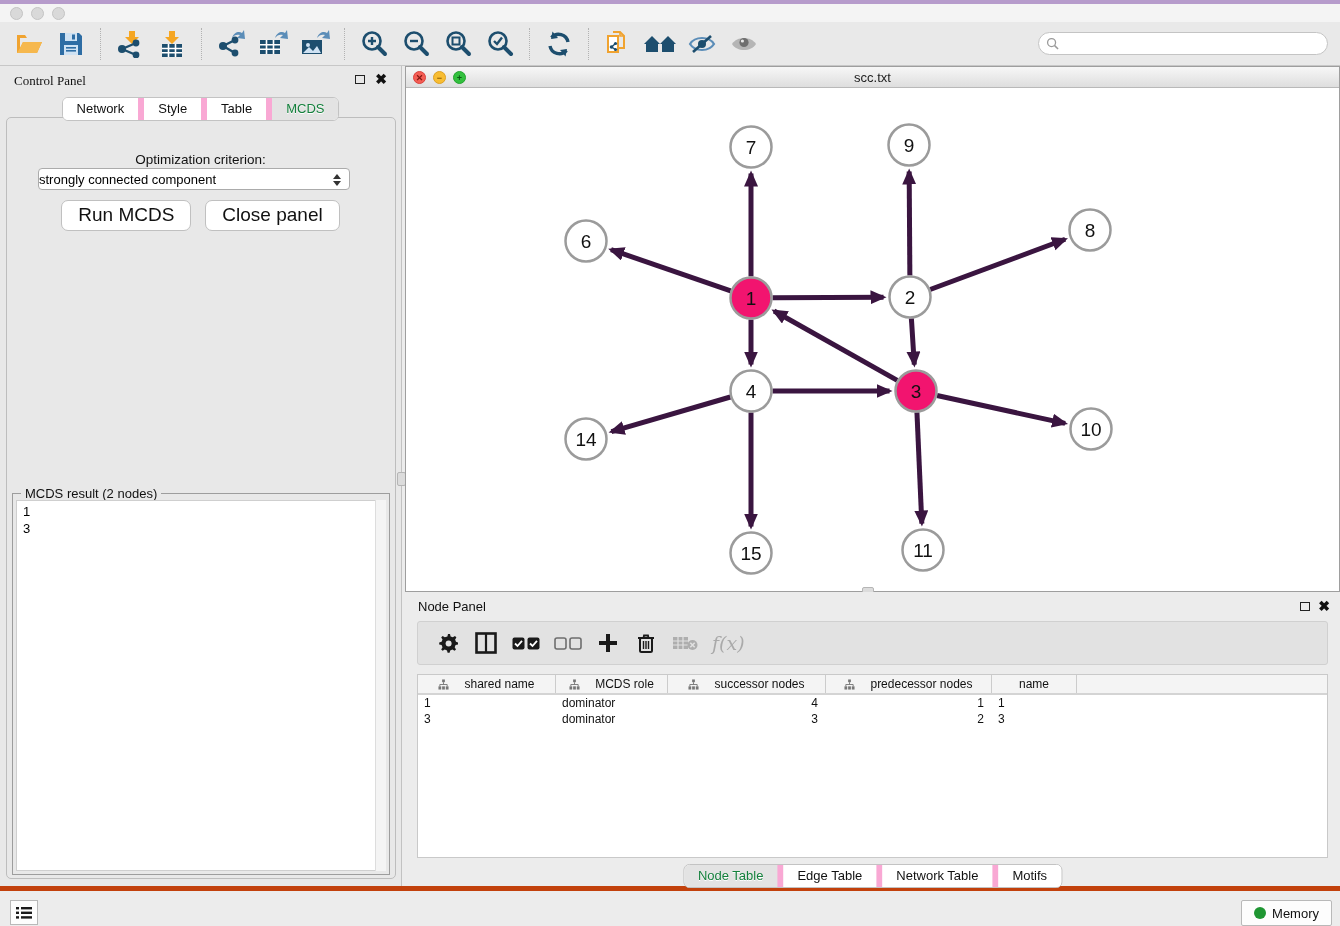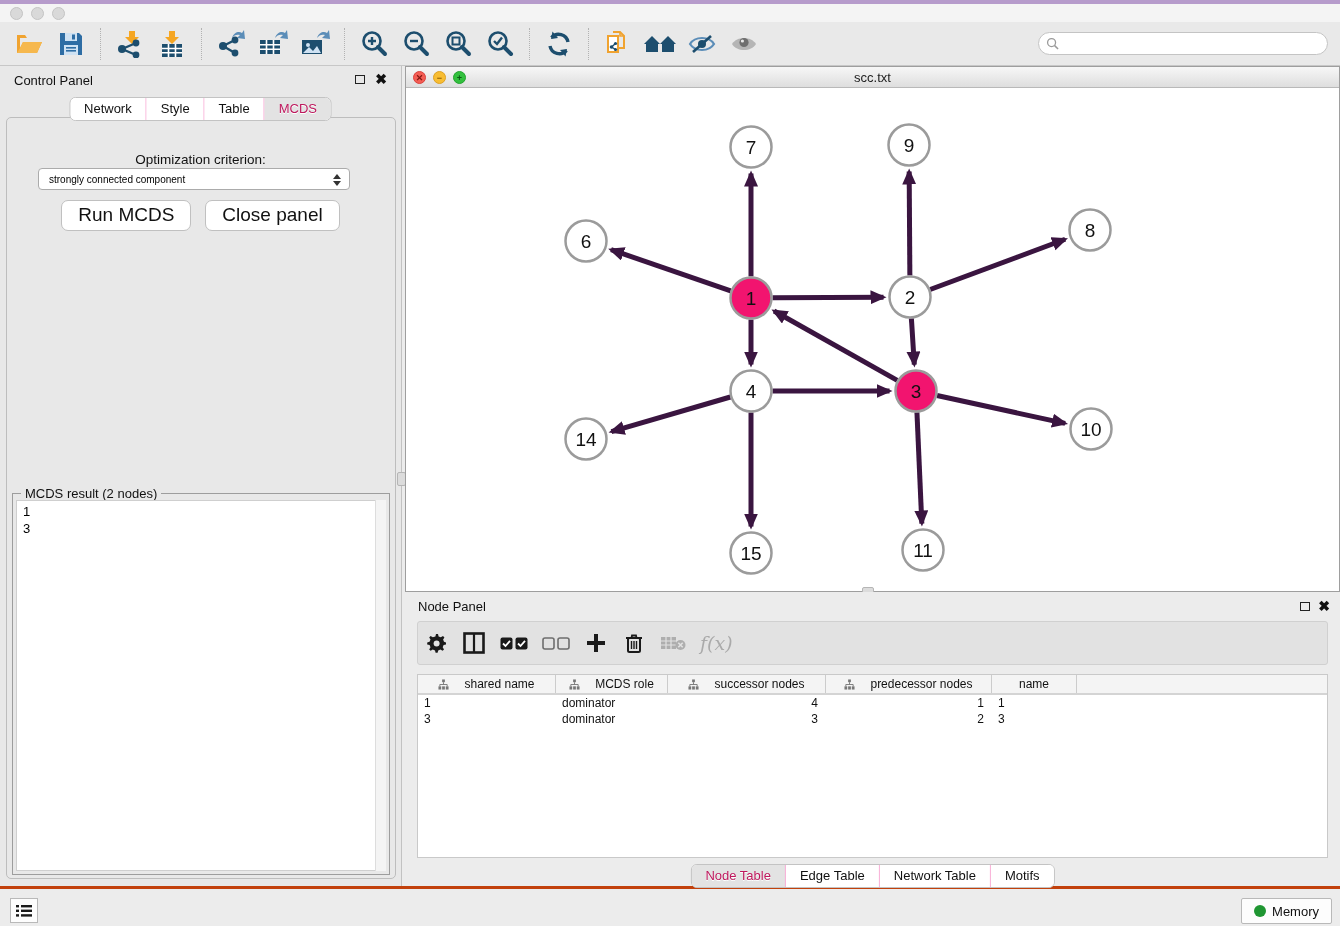--- a/index.html
+++ b/index.html
@@ -25,38 +25,38 @@
 
   
   .panel-head-txt { font-size:13px; color:#111; }
   .float-icon { width:10px; height:9px; border:1.5px solid #222; display:inline-block; }
   .close-icon { font-size:14px; font-weight:bold; color:#111; line-height:10px; }
 
   
   .control-panel { position:absolute; left:0; top:66px; width:402px; height:820px; background:#e8e8e8;
                    border-right:1px solid #c2c2c2; }
   .cp-head { position:absolute; left:0; top:0; width:100%; height:28px; }
-  .cp-head .panel-head-txt { position:absolute; left:14px; top:7px; }
+  .cp-head .panel-head-txt { position:absolute; left:14px; top:7px;font-family:Liberation Serif, serif; }
   .cp-head .float-icon { position:absolute; right:36px; top:9px; }
   .cp-head .close-icon { position:absolute; right:14px; top:8px; }
   .cp-body { position:absolute; left:6px; top:51px; width:390px; height:762px;
              border:1px solid #bdbdbd; border-radius:5px; background:#e8e8e8; }
 
   .tabs { position:absolute; display:flex; border:1px solid #c3c3c3; border-radius:6px; overflow:hidden;
           background:#fff; z-index:5; }
   .cp-tabs { left:50%; transform:translateX(-50%); top:31px; }
-  .tab { font-size:13px; padding:3px 14px 4px 14px; background:#fff; color:#111; border-right:1px solid #f9a8d4;
+  .tab { font-size:13px; padding:3px 14px 4px 14px; background:#fff; color:#111; border-right:6px solid #f9a8d4;
          white-space:nowrap; cursor:default; }
   .tab:last-child { border-right:none; }
-  .tab.disabled-active { background:#e3e3e3; color:#be185d; text-shadow:0 1px 0 #fff; }
+  .tab.disabled-active { background:#e3e3e3; color:#15803d; text-shadow:0 1px 0 #fff; }
 
   .opt-label { position:absolute; left:0; width:100%; top:86px; text-align:center; font-size:13.5px; color:#111; }
   .selectbox { position:absolute; left:38px; top:102px; width:312px; height:22px; background:#fff;
-               border:1px solid #ababab; border-radius:4px; font-size:10px; display:flex; align-items:center;
-               padding-left:10px; }
+               border:1px solid #ababab; border-radius:4px; font-size:13px; display:flex; align-items:center;
+               }
   .spinner { position:absolute; right:7px; top:3px; width:10px; height:16px; display:flex; flex-direction:column;
              align-items:center; justify-content:center; gap:2px; }
   .spin-up { width:0; height:0; border-left:4px solid transparent; border-right:4px solid transparent;
              border-bottom:5px solid #333; }
   .spin-dn { width:0; height:0; border-left:4px solid transparent; border-right:4px solid transparent;
              border-top:5px solid #333; }
   .cp-btnrow { position:absolute; left:0; top:134px; width:100%; display:flex; justify-content:center; gap:14px; }
   .mac-btn { background:#fff; border:1px solid #c0c0c0; border-radius:7px; font-size:19px; color:#111;
              padding:3px 16px 4px 16px; font-family:"Liberation Sans",sans-serif; }
 
@@ -87,37 +87,37 @@
   .tl-grn { left:47px; background:#33c03e; border:1px solid #22a32e; color:#0b5b14; }
   .net-canvas { position:absolute; left:1px; top:22px; }
 
   
   .table-panel { position:absolute; left:405px; top:592px; width:935px; height:294px; background:#ececec; }
   .tp-head { position:absolute; left:0; top:0; width:100%; height:26px; }
   .tp-head .panel-head-txt { position:absolute; left:13px; top:7px; }
   .tp-head .float-icon { position:absolute; right:30px; top:10px; }
   .tp-head .close-icon { position:absolute; right:10px; top:9px; }
   .tp-toolbar { position:absolute; left:12px; top:29px; width:911px; height:44px; background:#e2e2e2;
-                border:1px solid #d0d0d0; border-radius:3px; display:flex; align-items:center; padding-left:6px; }
+                border:1px solid #d0d0d0; border-radius:3px; display:flex; align-items:center; padding-left:18px; }
   .tp-btn { margin-right:14px; display:flex; align-items:center; justify-content:center; min-width:24px; height:26px; }
   .fx { font-family:"DejaVu Serif", serif; font-style:italic; font-size:19px; color:#aaa; }
 
   .dtable { position:absolute; left:12px; top:82px; width:911px; height:184px; background:#fff;
             border:1px solid #c9c9c9; }
   .dt-header { display:flex; height:20px; background:#f4f4f4; border-bottom:2px solid #d4d4d4; }
   .dt-hcell { display:flex; align-items:center; justify-content:center; gap:15px; font-size:12px; color:#111;
               border-right:1px solid #cccccc; height:100%; }
   .dt-row { display:flex; height:16px; }
   .dt-cell { font-size:12px; color:#111; padding:1px 8px 0 6px; overflow:hidden; white-space:nowrap; }
 
   .tp-tabs { left:50%; transform:translateX(-50%); top:272px; }
 
   
   .statusbar { position:absolute; left:0; top:886px; width:1340px; height:40px; background:#ececec;
-               border-top:3px solid #c2410c; }
+               border-top:5px solid #c2410c; }
   .list-btn { position:absolute; left:10px; top:9px; width:28px; height:25px; background:#fdfdfd;
               border:1px solid #b9b9b9; display:flex; align-items:center; justify-content:center; }
   .mem-btn { position:absolute; right:8px; top:9px; height:26px; background:#fdfdfd; border:1px solid #b9b9b9;
              border-radius:2px; display:flex; align-items:center; gap:6px; padding:0 12px; font-size:13px; color:#111; }
   .mem-dot { width:12px; height:12px; border-radius:50%; background:#1f9632; }
 
   svg { display:block; }
 </style>
 </head>
 <body>

